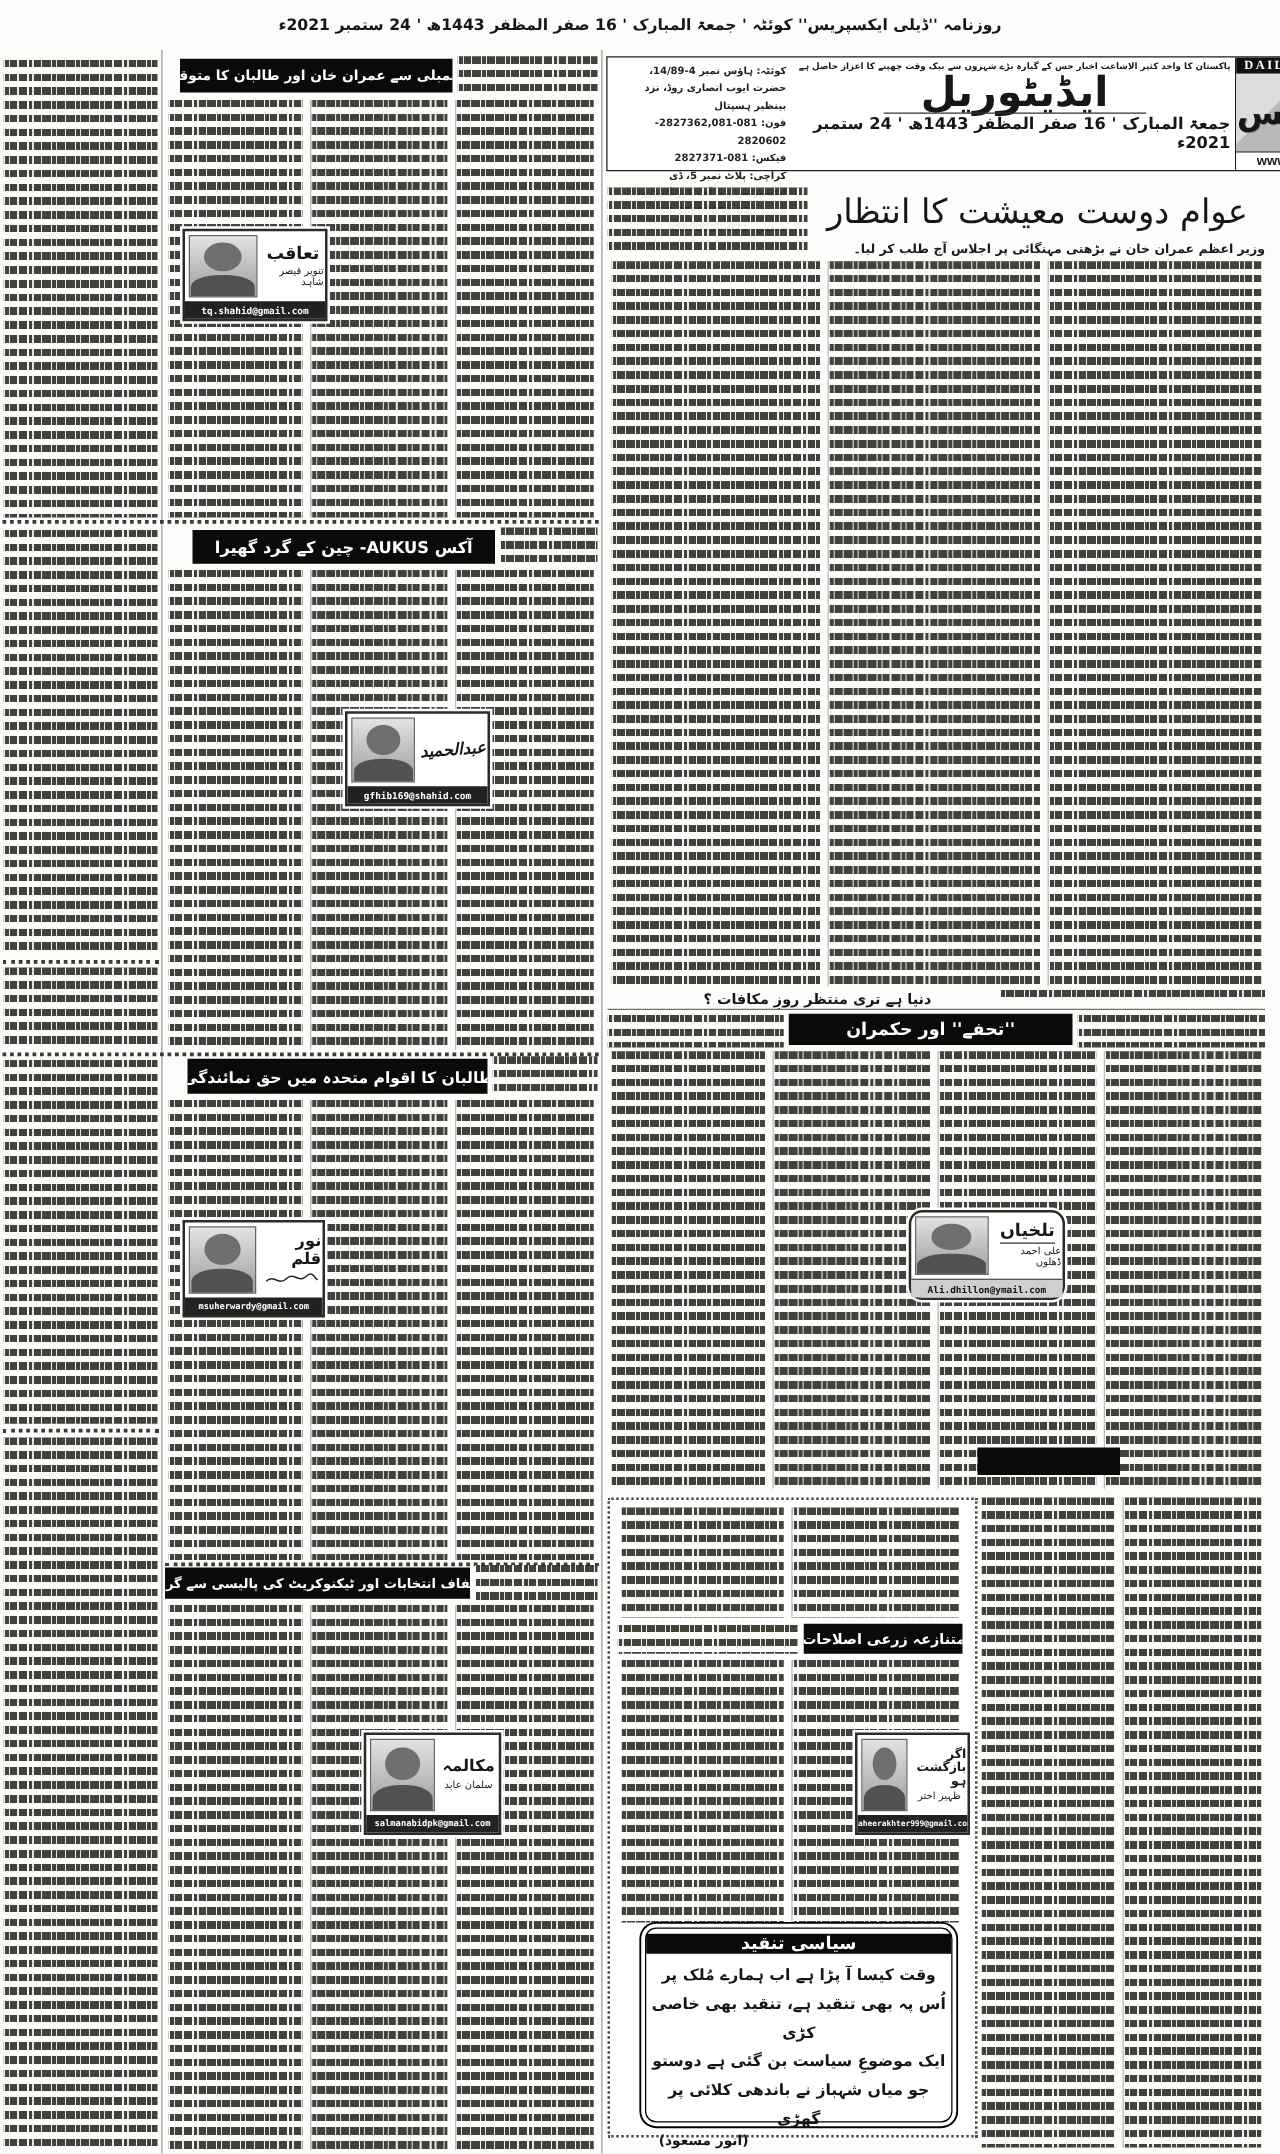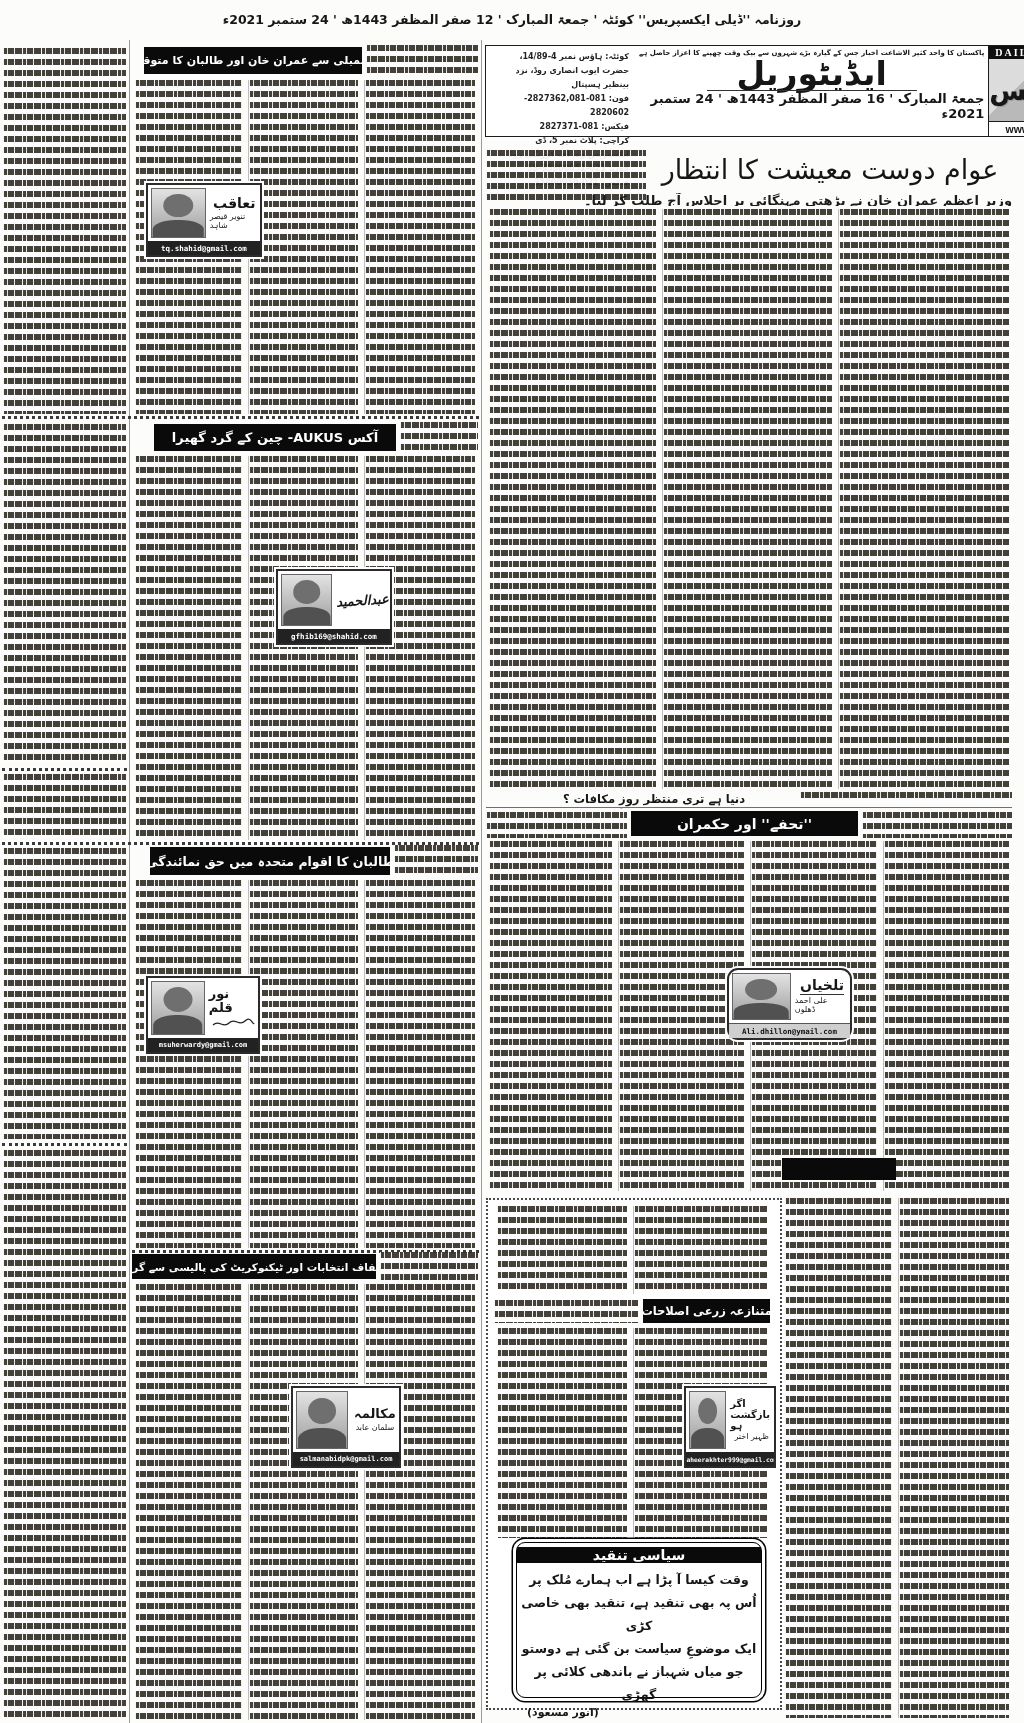--- a/index.html
+++ b/index.html
@@ -33,21 +33,21 @@
   .abox{position:absolute;background:#fff;border:2px solid #2b2b2b;display:flex;
         flex-direction:column;z-index:6;box-shadow:0 0 0 2px #fff;}
   .arow{flex:1;display:flex;min-height:0;}
   .photo{position:relative;width:47%;margin:3px;border:1px solid #666;overflow:hidden;
          background:linear-gradient(180deg,#e3e3e3,#9d9d9d);}
   .photo::before{content:"";position:absolute;left:50%;top:10%;transform:translateX(-50%);
          width:56%;height:48%;border-radius:50%;background:#6f6f6f;}
   .photo::after{content:"";position:absolute;left:50%;bottom:-6%;transform:translateX(-50%);
          width:96%;height:42%;border-radius:46% 46% 0 0;background:#515151;}
   .ameta{flex:1;display:flex;flex-direction:column;align-items:center;justify-content:center;
-         gap:2px;direction:rtl;text-align:left;padding:1px;}
+         gap:2px;direction:rtl;text-align:right;padding:1px;}
   .acol{font-weight:bold;font-size:14px;line-height:1.1;}
   .aname{font-size:8px;line-height:1.1;}
   .abar{height:14px;flex:0 0 14px;background:#222;color:#fff;display:flex;align-items:center;
         justify-content:center;font-family:"DejaVu Sans Mono",monospace;font-weight:bold;
         font-size:7.5px;white-space:nowrap;overflow:hidden;}
   .abar.light{background:#cfcfcf;color:#111;border-top:1px solid #555;}
 
   
   .mast{position:absolute;left:485px;top:45px;width:528px;height:90px;border:1.5px solid #1c1c1c;
         display:flex;background:#fff;padding-left:16px;}
@@ -64,21 +64,21 @@
         letter-spacing:2px;display:flex;align-items:center;justify-content:space-between;
         padding:1px 6px;font-weight:bold;}
   .logo-mid{flex:1;position:relative;display:flex;align-items:center;justify-content:center;
         background:linear-gradient(135deg,#dcdcdc 0 28%,#b9b9b9 28% 55%,#e6e6e6 55%);}
   .logo-urdu{font-size:27px;font-weight:bold;color:#161616;text-shadow:1px 1px 0 #999;direction:rtl;}
   .logo-web{background:#fff;border-top:1.5px solid #1c1c1c;text-align:center;
         font-family:"Liberation Sans",sans-serif;font-weight:bold;font-size:10.5px;padding:1px 0;}
 
   .e1-headline{position:absolute;left:650px;top:149px;width:360px;height:40px;display:flex;
         align-items:center;justify-content:center;font-size:27px;font-weight:normal;direction:rtl;}
-  .lead{position:absolute;font-size:13px;direction:rtl;white-space:nowrap;overflow:hidden;
+  .lead{position:absolute;font-size:10px;direction:rtl;white-space:nowrap;overflow:hidden;
         font-weight:bold;color:#1b1b1b;}
   .verse{position:absolute;font-size:11.5px;font-weight:bold;direction:rtl;text-align:center;}
 
   .dashedbox{position:absolute;left:486px;top:1198px;width:292px;height:508px;
         border:2px dotted #4a4a4a;background:#fff;}
   .poembox{position:absolute;left:28px;top:342px;width:244px;height:154px;background:#fff;
         border:1px solid #000;border-radius:9px;box-shadow:0 0 0 3px #fff,0 0 0 4.5px #000;
         display:flex;flex-direction:column;z-index:7;}
   .poem-title{margin:4px 0 2px;height:24px;background:#0a0a0a;color:#fff;display:flex;
         align-items:center;justify-content:center;font-size:14px;font-weight:bold;direction:rtl;}
@@ -88,21 +88,21 @@
 
   .topdateline{position:absolute;top:12px;left:0;width:100%;text-align:center;font-size:12.5px;
         font-weight:bold;direction:rtl;}
   .sig{font-size:13px;font-weight:bold;font-style:italic;transform:rotate(-4deg);direction:rtl;}
 </style>
 </head>
 <body>
 
 <div class="canvas">
 
-  <div class="topdateline">روزنامہ ''ڈیلی ایکسپریس'' کوئٹہ ' جمعۃ المبارک ' 12 صفر المظفر 1443ھ ' 24 ستمبر 2021ء</div>
+  <div class="topdateline">روزنامہ ''ڈیلی ایکسپریس'' کوئٹہ ' جمعۃ المبارک ' 16 صفر المظفر 1443ھ ' 24 ستمبر 2021ء</div>
 
   <div class="vline" style="left:129px;top:40px;height:1683px;"></div>
   <div class="vline" style="left:481px;top:40px;height:1683px;"></div>
 
   <div class="abs fl" style="left:3px;top:48px;width:123px;height:366px;"></div>
   <div class="abs fl" style="left:3px;top:424px;width:123px;height:338px;"></div>
   <div class="abs fl" style="left:3px;top:774px;width:123px;height:64px;"></div>
   <div class="abs fl" style="left:3px;top:848px;width:123px;height:291px;"></div>
   <div class="abs fl" style="left:3px;top:1150px;width:123px;height:568px;"></div>
 

